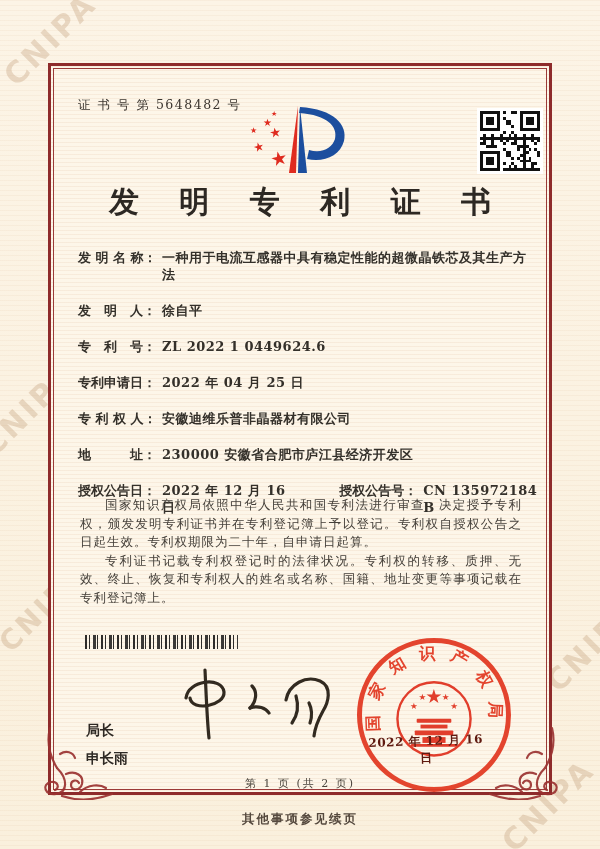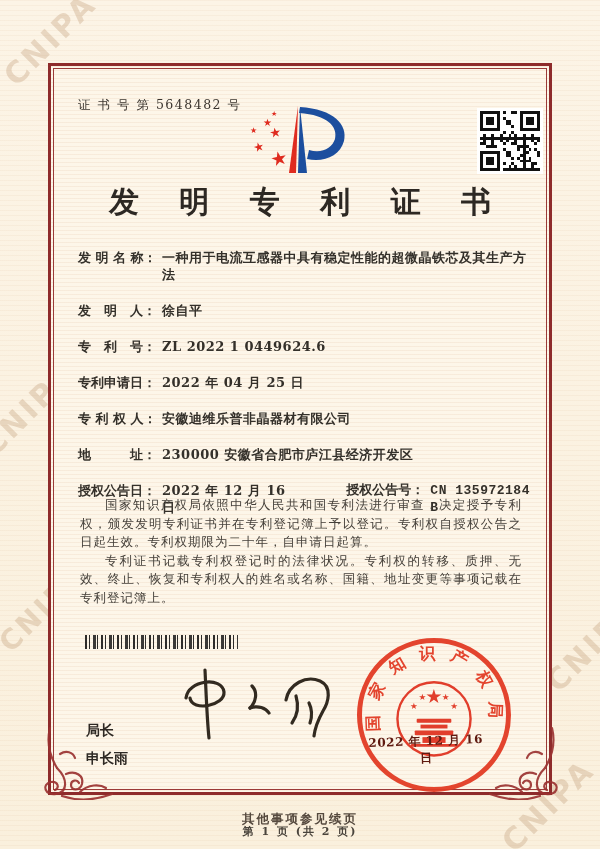--- a/index.html
+++ b/index.html
@@ -38,21 +38,21 @@
   .qr{position:absolute;left:477px;top:108px;width:66px;height:66px;z-index:3;background:#fff;padding:3px;box-sizing:border-box;}
   .title{
     position:absolute;left:0;right:0;top:182px;z-index:3;text-align:center;
     font-size:30px;font-weight:bold;color:#2d2823;letter-spacing:15px;text-indent:15px;
   }
   .fields{position:absolute;left:78px;right:62px;top:249px;z-index:3;}
   .frow{display:flex;margin-bottom:19px;font-size:13px;font-weight:600;color:#34302a;line-height:17px;}
   .flabel{white-space:pre;display:inline-block;min-width:84px;}
   .fvalue{letter-spacing:0.5px;}
   .frow.double .pair{display:flex;}
-  .frow.double .pair.second{margin-left:52px;font-family:Liberation Mono, monospace;}
+  .frow.double .pair.second{margin-left:52px;}
   .legal{position:absolute;left:80px;right:78px;top:496px;z-index:3;}
   .legal p{
     margin:0;font-size:12.5px;color:#45403a;line-height:18.5px;
     text-indent:2em;letter-spacing:1px;text-align:justify;font-weight:500;
   }
   .barcode{
     position:absolute;left:85px;top:635px;width:153px;height:14px;z-index:3;
     background:repeating-linear-gradient(90deg,
       #2e2c2a 0 2px, transparent 2px 4px,
       #2e2c2a 4px 5px, transparent 5px 8px,
@@ -71,21 +71,21 @@
   .seal-date{
     position:absolute;left:368px;top:733px;width:116px;z-index:6;text-align:center;
     font-size:12px;font-weight:bold;color:#5f1a10;letter-spacing:0.5px;transform:rotate(-2deg);
     font-family:"DejaVu Serif",serif;
   }
   .flourish{position:absolute;width:78px;height:76px;z-index:6;}
   .flourish.bl{left:36px;top:724px;}
   .flourish.br{left:488px;top:724px;transform:scaleX(-1);}
   .page-info{
     position:absolute;left:0;right:0;top:776px;z-index:7;text-align:center;
-    font-size:11px;color:#4a443c;letter-spacing:2px;font-weight:700;margin-top:48px;
+    font-size:11px;color:#4a443c;letter-spacing:2px;font-weight:400;
   }
   .cont-note{
     position:absolute;left:0;right:0;top:811px;z-index:3;text-align:center;
     font-size:12.5px;color:#55493e;letter-spacing:2px;font-weight:600;
   }
 </style>
 </head>
 <body>
 
 <div class="page">

